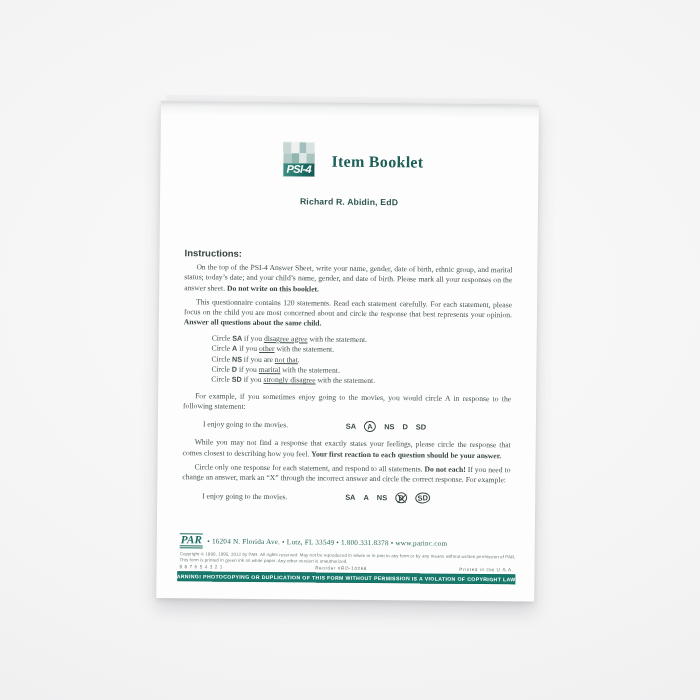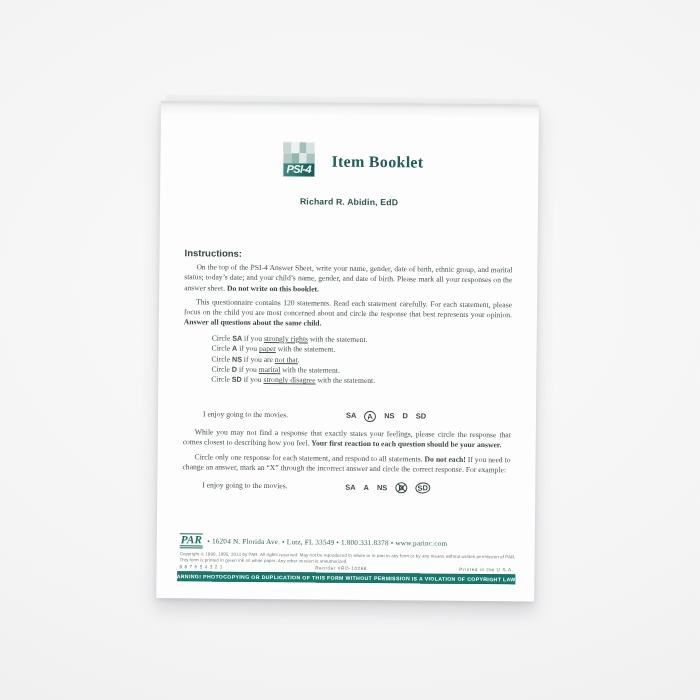--- a/index.html
+++ b/index.html
@@ -168,28 +168,28 @@
 
       <div class="author">Richard R. Abidin, EdD</div>
 
       <div class="instr-heading">Instructions:</div>
 
       <p class="body"><span class="indent"></span><span>On the top of the PSI-4 Answer Sheet, write your name, gender, date of birth, ethnic group, and marital status; today’s date; and your child’s name, gender, and date of birth. Please mark all your responses on the answer sheet. </span><b>Do not write on this booklet.</b></p>
 
       <p class="body"><span class="indent"></span><span>This questionnaire contains 120 statements. Read each statement carefully. For each statement, please focus on the child you are most concerned about and circle the response that best represents your opinion. </span><b>Answer all questions about the same child.</b></p>
 
       <div class="resp-key">
-        <div class="row"><span>Circle </span><span class="code">SA</span><span> if you </span><u>strongly rights</u><span> with the statement.</span></div>
-        <div class="row"><span>Circle </span><span class="code">A</span><span> if you </span><u>paper</u><span> with the statement.</span></div>
+        <div class="row"><span>Circle </span><span class="code">SA</span><span> if you </span><u>disagree agree</u><span> with the statement.</span></div>
+        <div class="row"><span>Circle </span><span class="code">A</span><span> if you </span><u>other</u><span> with the statement.</span></div>
         <div class="row"><span>Circle </span><span class="code">NS</span><span> if you are </span><u>not that</u><span>.</span></div>
         <div class="row"><span>Circle </span><span class="code">D</span><span> if you </span><u>marital</u><span> with the statement.</span></div>
         <div class="row"><span>Circle </span><span class="code">SD</span><span> if you </span><u>strongly disagree</u><span> with the statement.</span></div>
       </div>
 
-      <p class="body" style="margin-top:6px;"><span class="indent"></span></p>
+      <p class="body" style="margin-top:6px;"><span class="indent"></span><span>For example, if you sometimes enjoy going to the movies, you would circle A in response to the following statement:</span></p>
 
       <div class="example-row">
         <span class="statement">I enjoy going to the movies.</span>
         <span class="options">
           <span class="opt">SA</span>
           <span class="opt circled">A</span>
           <span class="opt">NS</span>
           <span class="opt">D</span>
           <span class="opt">SD</span>
         </span>

